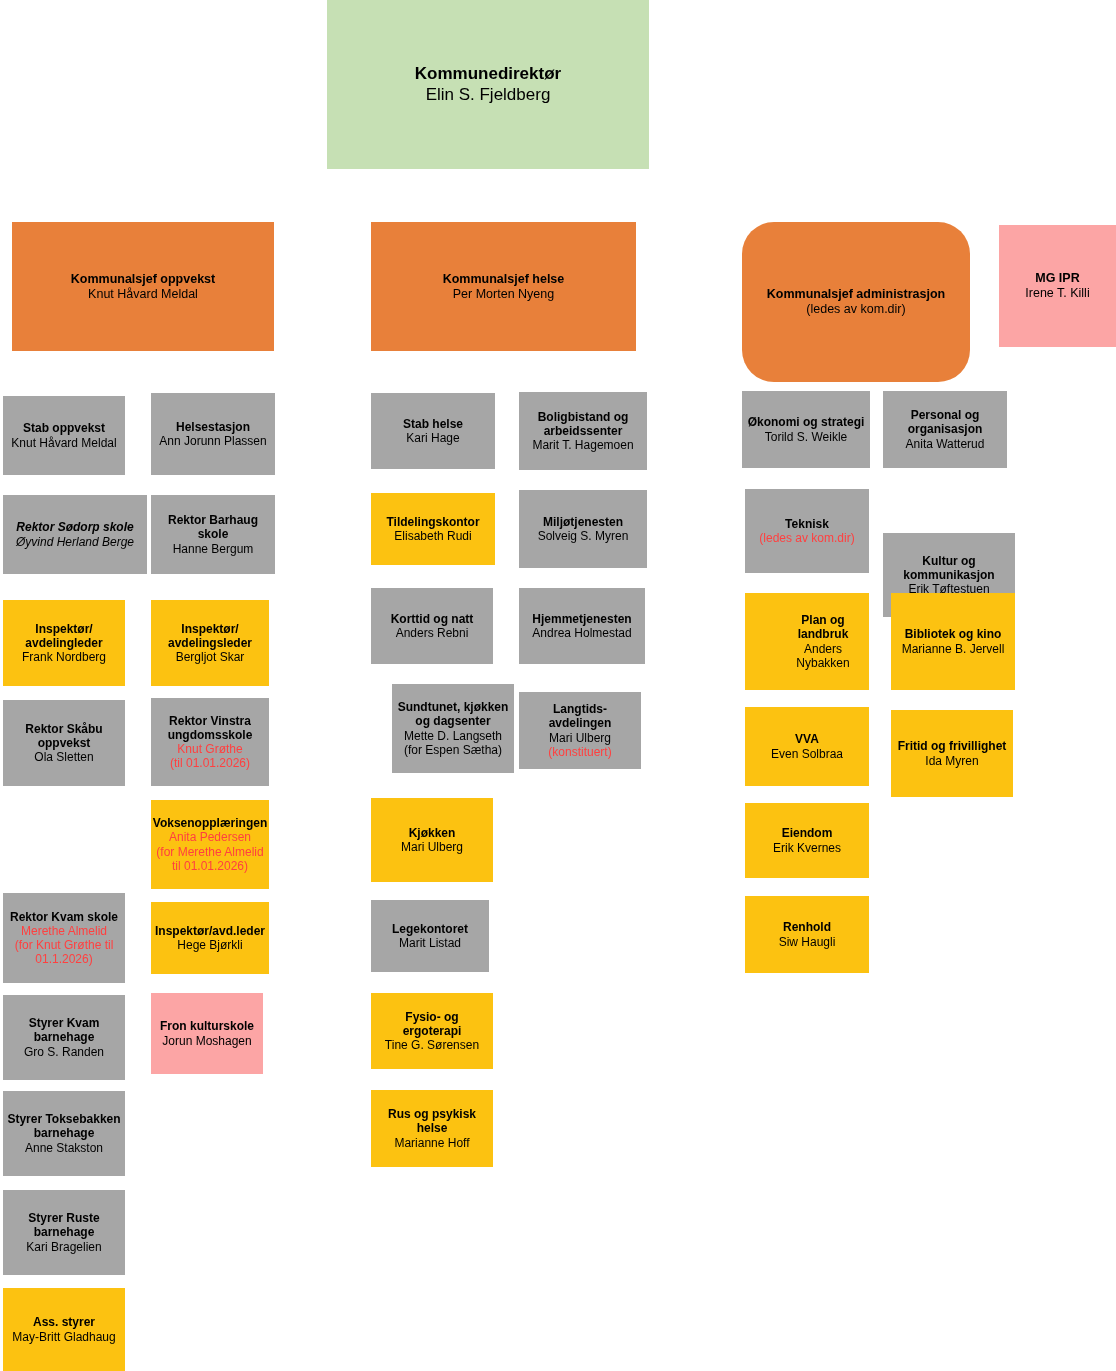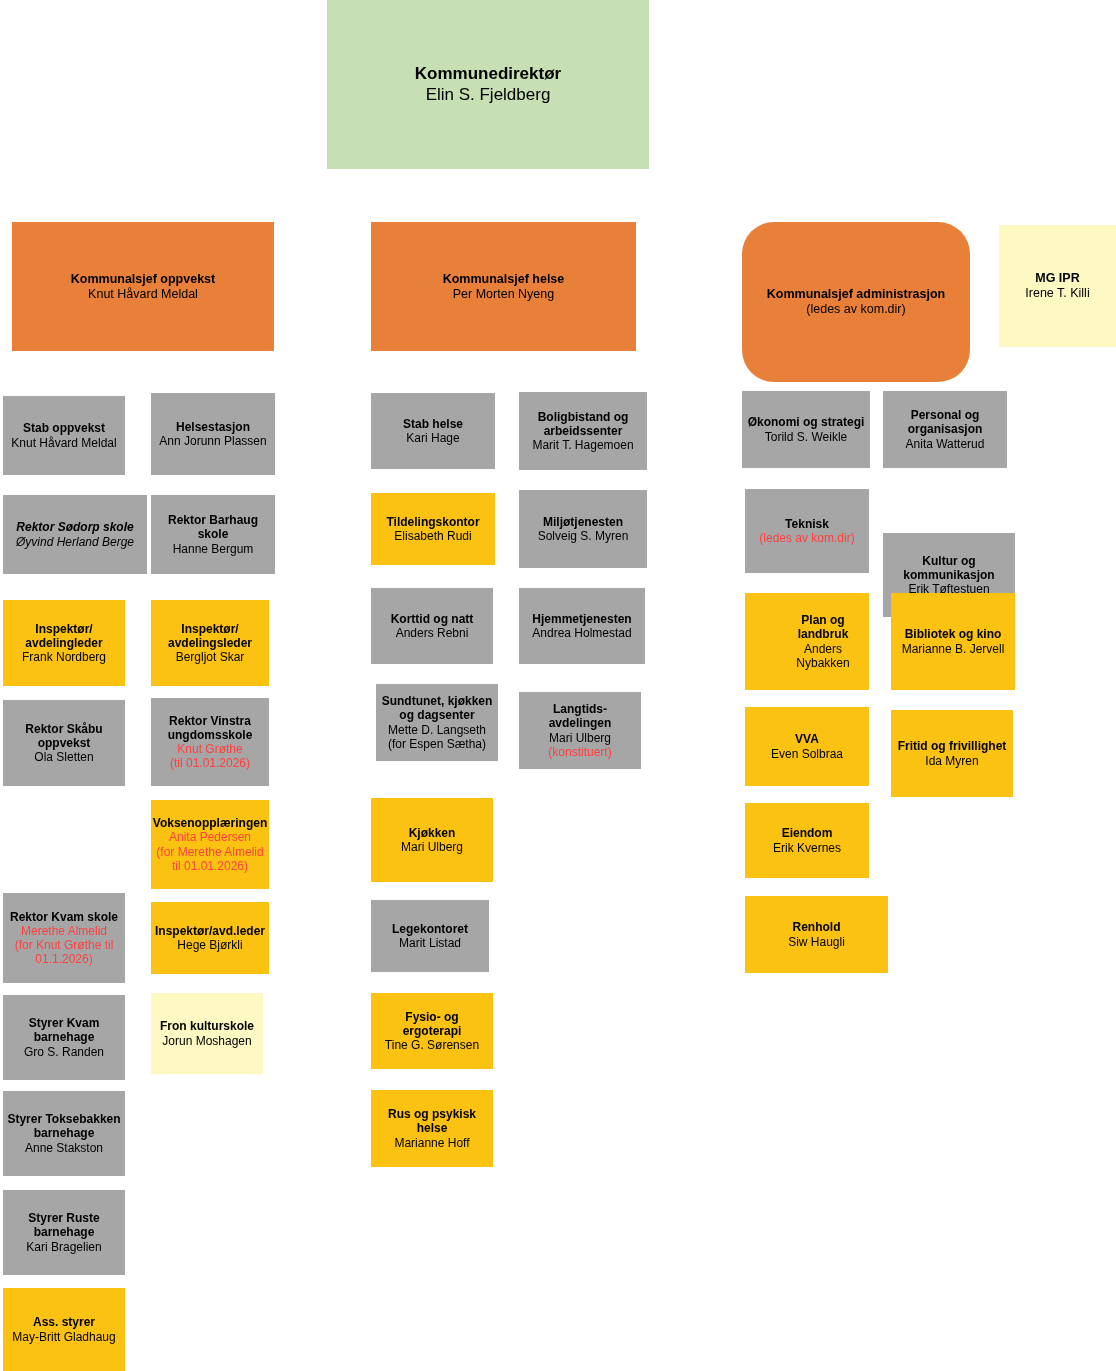--- a/index.html
+++ b/index.html
@@ -28,21 +28,21 @@
   .node .ttl{ font-weight:bold; }
   .node .sub{ font-weight:normal; }
   .node .note{ font-weight:normal; }
   .red{ color:#ff4040; }
 
   
   .c-green{ background:#c6e0b4; }
   .c-orange{ background:#e8803a; }
   .c-gray{ background:#a6a6a6; }
   .c-yellow{ background:#fcc211; }
-  .c-blue{ background:#fef9c3; }
+  .c-blue{ background:#fca5a5; }
 
   
   .lvl-top .ttl{ font-size:17px; }
   .lvl-top .sub{ font-size:17px; }
   .lvl-dept .ttl{ font-size:12.5px; }
   .lvl-dept .sub{ font-size:12.5px; }
   .lvl-unit{ font-size:12px; }
   .lvl-unit .ttl{ font-size:12px; }
   .lvl-unit .sub{ font-size:12px; }
   .lvl-unit .note{ font-size:12px; }
@@ -143,21 +143,21 @@
       <div class="sub">Kari Hage</div>
     </div>
     <div class="node c-yellow lvl-unit" style="left: 371px; top: 493px; width: 124px; height: 72px;">
       <div class="ttl">Tildelingskontor</div>
       <div class="sub">Elisabeth Rudi</div>
     </div>
     <div class="node c-gray lvl-unit" style="left: 371px; top: 588px; width: 122px; height: 76px;">
       <div class="ttl">Korttid og natt</div>
       <div class="sub">Anders Rebni</div>
     </div>
-    <div class="node c-gray lvl-unit" style="left: 376px; top: 684px; width: 122px; height: 77px;">
+    <div class="node c-gray lvl-unit" style="left: 392px; top: 684px; width: 122px; height: 89px;">
       <div class="ttl">Sundtunet, kjøkken og dagsenter</div>
       <div class="sub">Mette D. Langseth</div>
       <div class="note">(for Espen Sætha)</div>
     </div>
     <div class="node c-yellow lvl-unit" style="left: 371px; top: 798px; width: 122px; height: 84px;">
       <div class="ttl">Kjøkken</div>
       <div class="sub">Mari Ulberg</div>
     </div>
     <div class="node c-gray lvl-unit" style="left: 371px; top: 900px; width: 118px; height: 72px;">
       <div class="ttl">Legekontoret</div>
@@ -201,21 +201,21 @@
       <div class="sub">Anders Nybakken</div>
     </div>
     <div class="node c-yellow lvl-unit" style="left: 745px; top: 707px; width: 124px; height: 79px;">
       <div class="ttl">VVA</div>
       <div class="sub">Even Solbraa</div>
     </div>
     <div class="node c-yellow lvl-unit" style="left: 745px; top: 803px; width: 124px; height: 75px;">
       <div class="ttl">Eiendom</div>
       <div class="sub">Erik Kvernes</div>
     </div>
-    <div class="node c-yellow lvl-unit" style="left: 745px; top: 896px; width: 143px; height: 77px;">
+    <div class="node c-yellow lvl-unit" style="left: 745px; top: 896px; width: 124px; height: 77px;">
       <div class="ttl">Renhold</div>
       <div class="sub">Siw Haugli</div>
     </div>
     <div class="node c-gray lvl-unit" style="left: 883px; top: 391px; width: 124px; height: 77px;">
       <div class="ttl">Personal og organisasjon</div>
       <div class="sub">Anita Watterud</div>
     </div>
     <div class="node c-gray lvl-unit" style="left: 883px; top: 489px; width: 132px; height: 84px; margin-top: 44px;">
       <div class="ttl">Kultur og kommunikasjon</div>
       <div class="sub">Erik Tøftestuen</div>

